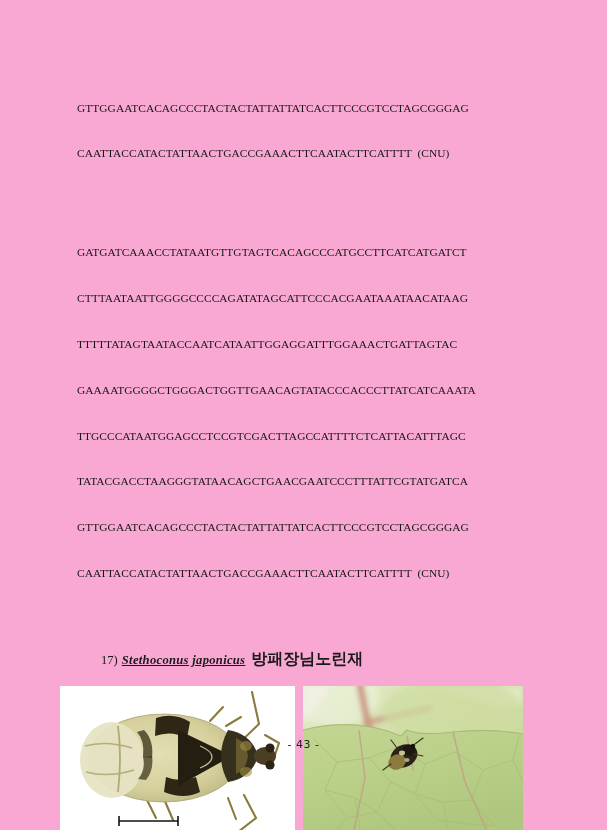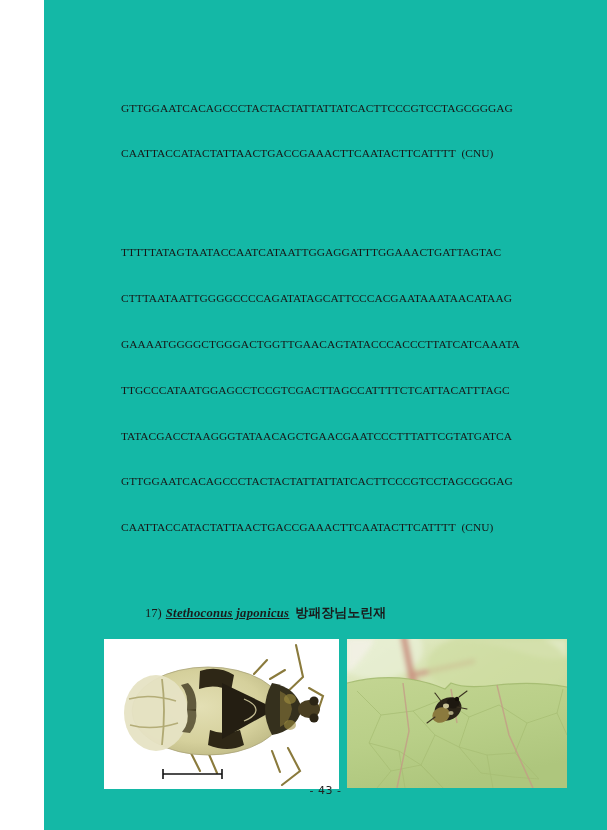--- a/index.html
+++ b/index.html
@@ -12,22 +12,21 @@
     height: 830px;
     position: relative;
     font-family: "Liberation Serif", "DejaVu Serif", serif;
     color: #1a1a1a;
     overflow: hidden;
   }
 
   .page {
     position: absolute;
     inset: 0;
-    background: #14b8a6;
-    margin-left: 44px;
+    background: #f9a8d4;
   }
 
   .content {
     position: absolute;
     left: 77px;
     top: 70px;
     width: 455px;
   }
 
   
@@ -54,21 +53,21 @@
   .species-heading .latin {
     font-style: italic;
     font-weight: bold;
     letter-spacing: 0.3px;
     margin-left: 4px;
     text-decoration: underline;
   }
   .species-heading .kor {
     font-family: "DejaVu Sans", "Liberation Sans", sans-serif;
     font-weight: bold;
-    font-size: 13px;
+    font-size: 16px;
     margin-left: 6px;
   }
 
   
   .figure {
     margin-top: 17px;
     position: relative;
     height: 150px;
   }
   .fig-img {
@@ -92,43 +91,44 @@
   .specimen-svg { display: block; }
 
   
   .leaf-svg { display: block; }
 
   
   .page-number {
     position: absolute;
     left: 0;
     right: 0;
-    top: 784px;
+    top: 738px;
     text-align: center;
     font-family: "DejaVu Sans", "Liberation Sans", sans-serif;
     font-size: 11px;
     letter-spacing: 0.5px;
     color: #222;
   }
 </style>
 </head>
 <body>
 
 <div class="page">
 
   <div class="content">
 
     <div class="seq-block block-1">
       <div class="seq-line">GTTGGAATCACAGCCCTACTACTATTATTATCACTTCCCGTCCTAGCGGGAG</div>
       <div class="seq-line">CAATTACCATACTATTAACTGACCGAAACTTCAATACTTCATTTT  (CNU)</div>
     </div>
 
     <div class="seq-block block-2">
+      <div class="seq-line">GATGATCAAACCTATAATGTTGTAGTCACAGCCCATGCCTTCATCATGATCT</div>
+      <div class="seq-line">CTTTAATAATTGGGGCCCCAGATATAGCATTCCCACGAATAAATAACATAAG</div>
       <div class="seq-line">TTTTTATAGTAATACCAATCATAATTGGAGGATTTGGAAACTGATTAGTAC</div>
-      <div class="seq-line">CTTTAATAATTGGGGCCCCAGATATAGCATTCCCACGAATAAATAACATAAG</div>
       <div class="seq-line">GAAAATGGGGCTGGGACTGGTTGAACAGTATACCCACCCTTATCATCAAATA</div>
       <div class="seq-line">TTGCCCATAATGGAGCCTCCGTCGACTTAGCCATTTTCTCATTACATTTAGC</div>
       <div class="seq-line">TATACGACCTAAGGGTATAACAGCTGAACGAATCCCTTTATTCGTATGATCA</div>
       <div class="seq-line">GTTGGAATCACAGCCCTACTACTATTATTATCACTTCCCGTCCTAGCGGGAG</div>
       <div class="seq-line">CAATTACCATACTATTAACTGACCGAAACTTCAATACTTCATTTT  (CNU)</div>
     </div>
 
     <div class="species-heading">
       <span class="num">17)</span><span class="latin">Stethoconus japonicus</span><span class="kor">방패장님노린재</span>
     </div>

